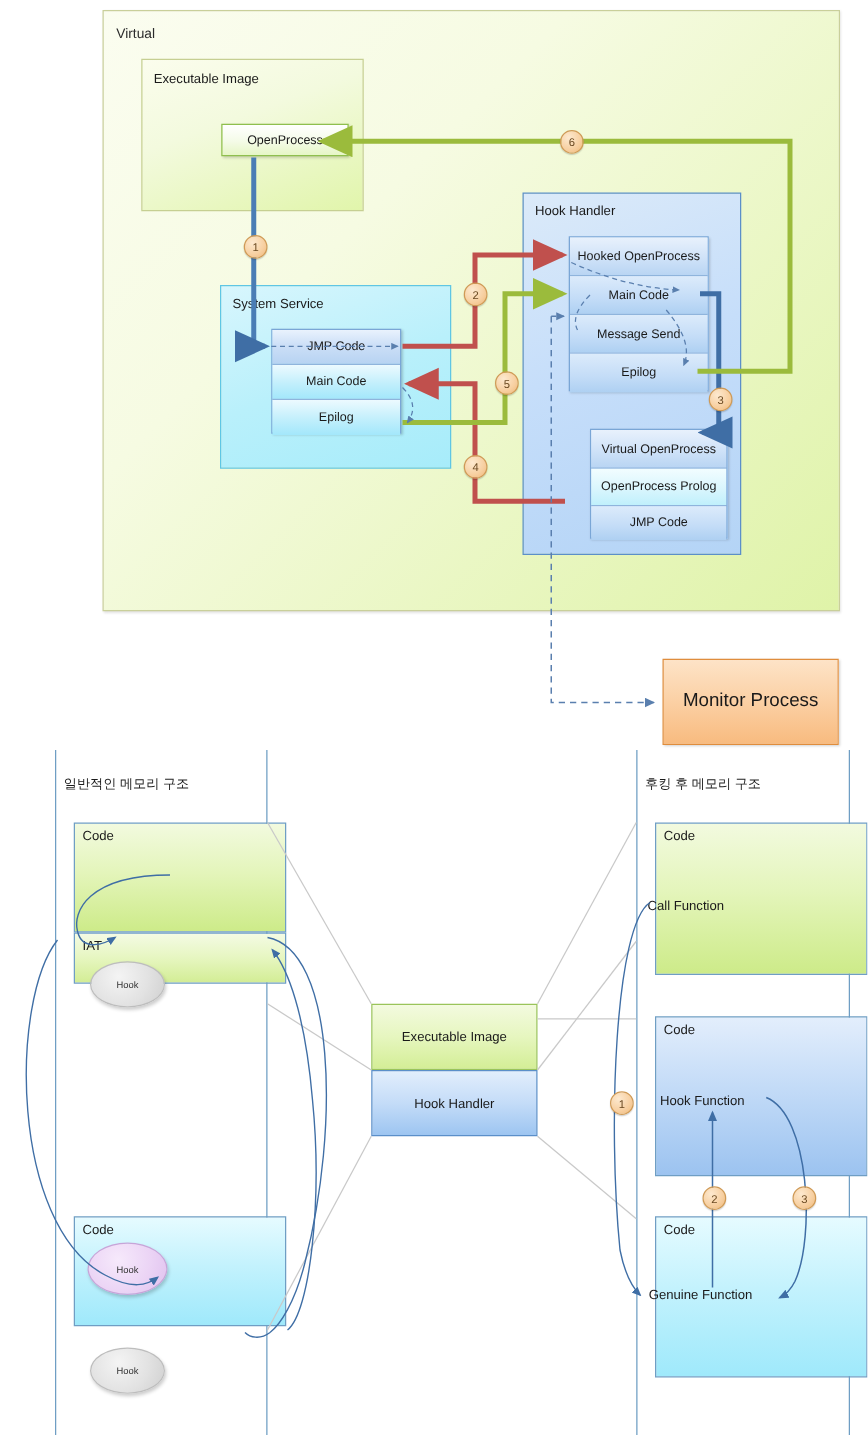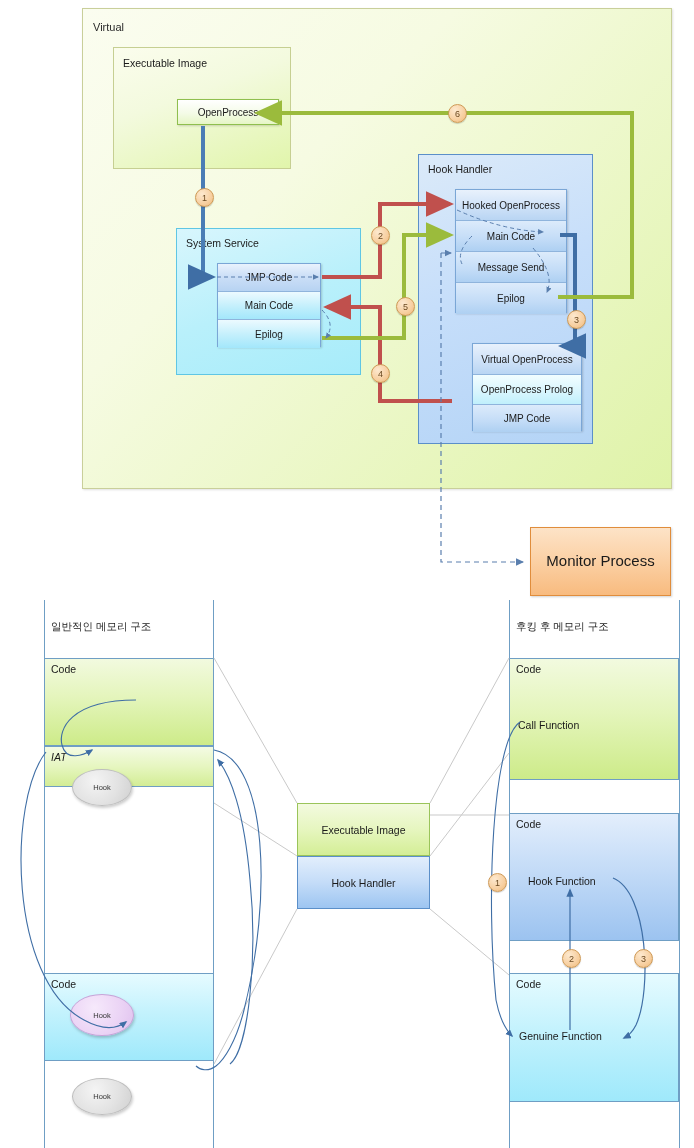--- a/index.html
+++ b/index.html
@@ -83,24 +83,24 @@
     z-index:30;
   }
 
   
   #bottom{position:absolute;left:0;top:600px;width:610px;height:548px;}
 
   .memcol{position:absolute;top:0;width:1px;height:548px;background:#6f9ec4;}
 
   .memtitle{position:absolute;font-size:10.5px;}
 
-  .memseg{position:absolute;box-sizing:border-box;border:1px solid #6f9ec4;}
+  .memseg{position:absolute;box-sizing:border-box;border:1px solid #6f9ec4;margin-left:15px;}
   .memseg .nm{position:absolute;left:6px;top:4px;font-size:10.5px;}
   .seg-green{background:linear-gradient(180deg,#f2fadf 0%,#e4f5bb 45%,#cdeb89 100%);}
-  .seg-green2{background:linear-gradient(180deg,#f4fbe4 0%,#e6f6c0 50%,#d3ed95 100%);font-style:italic;}
+  .seg-green2{background:linear-gradient(180deg,#f4fbe4 0%,#e6f6c0 50%,#d3ed95 100%);}
   .seg-cyan{background:linear-gradient(180deg,#e6fbff 0%,#c3f2fd 45%,#9fe9fb 100%);}
   .seg-cyan2{background:linear-gradient(180deg,#edfcff 0%,#cdf4fe 50%,#ade9fb 100%);}
   .seg-blue{background:linear-gradient(180deg,#e3eefc 0%,#c3dbf7 45%,#9cc3f0 100%);}
 
   .ctrbox{position:absolute;box-sizing:border-box;display:flex;align-items:center;
           justify-content:center;font-size:10.5px;}
   #ctr-exe{left:297px;top:803px;width:133px;height:53px;border:1px solid #9ac45a;
            background:linear-gradient(180deg,#f3fadf 0%,#e6f6bf 50%,#d4ee96 100%);}
   #ctr-hook{left:297px;top:856px;width:133px;height:53px;border:1px solid #5b8fc9;
             background:linear-gradient(180deg,#e2eefc 0%,#c4dcf8 50%,#9dc5f1 100%);}

